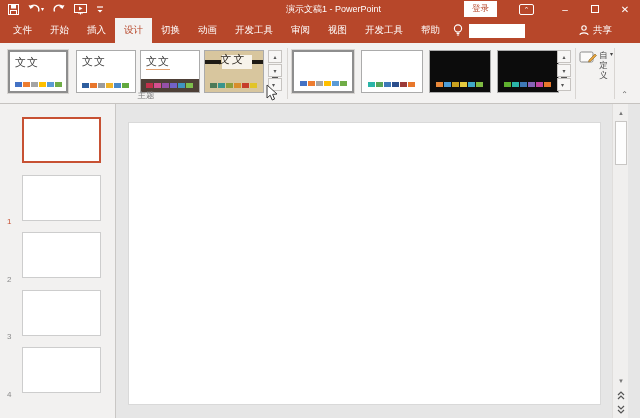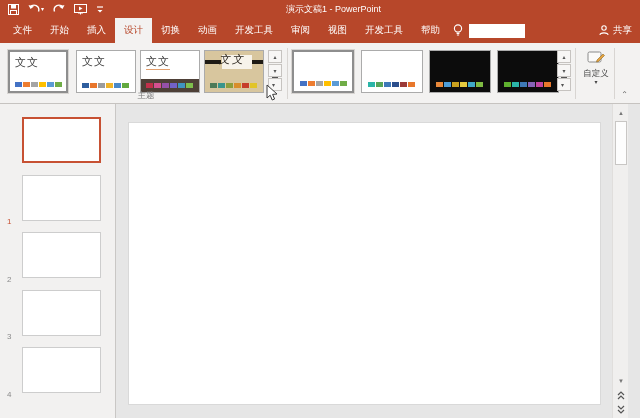--- a/index.html
+++ b/index.html
@@ -19,21 +19,21 @@
   .winbtn{width:30px;height:18px;display:flex;align-items:center;justify-content:center;font-size:10px;cursor:pointer;}
   .maxbox{width:8px;height:8px;border:1px solid #fff;display:inline-block;}
 
   
   .tabrow{position:absolute;left:0;top:18px;width:640px;height:25px;background:#B7472A;display:flex;align-items:stretch;padding-left:4px;}
   .tab{color:#fff;font-size:9.5px;display:flex;align-items:center;padding:0 9px;cursor:pointer;white-space:nowrap;}
   .tab.active{background:#F3F2F1;color:#B7472A;}
   .tellme{display:flex;align-items:center;margin-left:4px;}
   .bulb{margin-right:6px;display:flex;align-items:center;}
   .tellme input{width:56px;height:14px;border:none;outline:none;font-size:8px;padding:0 3px;}
-  .share{margin-left:auto;display:flex;align-items:center;color:#fff;font-size:9.5px;padding-right:8px;cursor:pointer;gap:4px;}
+  .share{margin-left:auto;display:flex;align-items:center;color:#fff;font-size:9.5px;padding-right:28px;cursor:pointer;gap:4px;}
 
   
   .ribbon{position:absolute;left:0;top:43px;width:640px;height:61px;background:#F3F2F1;border-bottom:1px solid #C6C3C0;}
   .gdiv{position:absolute;top:5px;bottom:4px;width:1px;background:#D8D5D2;}
   .group-label{position:absolute;bottom:1px;font-size:8.5px;color:#7A7A7A;text-align:center;}
 
   .thumb{position:absolute;top:7px;width:60px;height:43px;background:#fff;border:1px solid #ABABAB;cursor:pointer;overflow:hidden;}
   .thumb.sel{border:2px solid #8E8E8E;outline:1px solid #D8D5D2;}
   .t-text{font-size:11px;color:#3F3F3F;padding:3px 0 0 5px;letter-spacing:1px;}
   .swrow{position:absolute;left:5px;bottom:4px;display:flex;gap:1px;}
@@ -49,21 +49,21 @@
 
   .gal-strip{position:absolute;top:7px;width:14px;display:flex;flex-direction:column;gap:1px;}
   .gal-btn{height:13px;background:#F7F6F5;border:1px solid #C6C3C0;display:flex;align-items:center;justify-content:center;font-size:6px;color:#555;cursor:pointer;}
   .gal-btn .bar{position:relative;width:6px;}
   .gal-btn .bar:before{content:"";position:absolute;left:0;top:-4px;width:6px;height:1px;background:#555;}
 
   .variant{position:absolute;top:7px;width:62px;height:43px;border:1px solid #ABABAB;cursor:pointer;}
   .variant.sel{border:2px solid #8E8E8E;outline:1px solid #D8D5D2;}
   .variant .swrow{left:6px;bottom:5px;}
 
-  .customize{position:absolute;top:7px;width:34px;display:flex;flex-direction:column;align-items:center;cursor:pointer;}
+  .customize{position:absolute;top:7px;width:34px;display:flex;align-items:flex-start;cursor:pointer;}
   .cz-icon{width:18px;height:16px;position:relative;margin-bottom:2px;}
   .cz-label{font-size:8.5px;color:#444;text-align:center;width:26px;line-height:10px;}
   .cz-caret{font-size:6px;color:#444;}
   .collapse{position:absolute;right:12px;bottom:4px;font-size:8px;color:#666;cursor:pointer;line-height:8px;}
 
   
   .content{position:absolute;left:0;top:104px;width:640px;height:314px;}
   .slidepanel{position:absolute;left:0;top:0;width:115px;height:314px;background:#F2F1F0;}
   .panel-div{position:absolute;left:115px;top:0;width:1px;height:314px;background:#C9C7C5;}
   .sthumb{position:absolute;left:22px;width:79px;height:46px;background:#fff;border:1px solid #CDCDCD;cursor:pointer;}
@@ -115,20 +115,29 @@
           </svg>
       </span>
       <span class="ic">
         <svg width="8" height="9" viewBox="0 0 8 9">
             <path d="M1 2 L7 2" stroke="#fff" stroke-width="1.2"></path>
             <path d="M1.5 5 L4 7.5 L6.5 5 Z" fill="#fff"></path>
           </svg>
       </span>
     </div>
     <div class="title-text">演示文稿1 - PowerPoint</div>
+    <div class="tb-right">
+      <span class="signin">登录</span>
+      <span class="ribbon-opts">⌃</span>
+      <span class="winbtn">–</span>
+      <span class="winbtn">
+          <span class="maxbox"></span>
+        </span>
+      <span class="winbtn">✕</span>
+    </div>
   </div>
 
   <div class="tabrow">
     <span class="tab">文件</span>
     <span class="tab">开始</span>
     <span class="tab">插入</span>
     <span class="tab active">设计</span>
     <span class="tab">切换</span>
     <span class="tab">动画</span>
     <span class="tab">开发工具</span>

